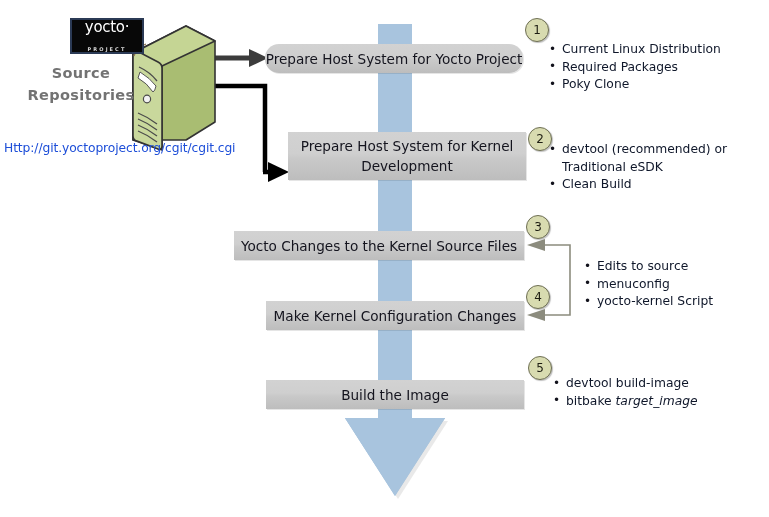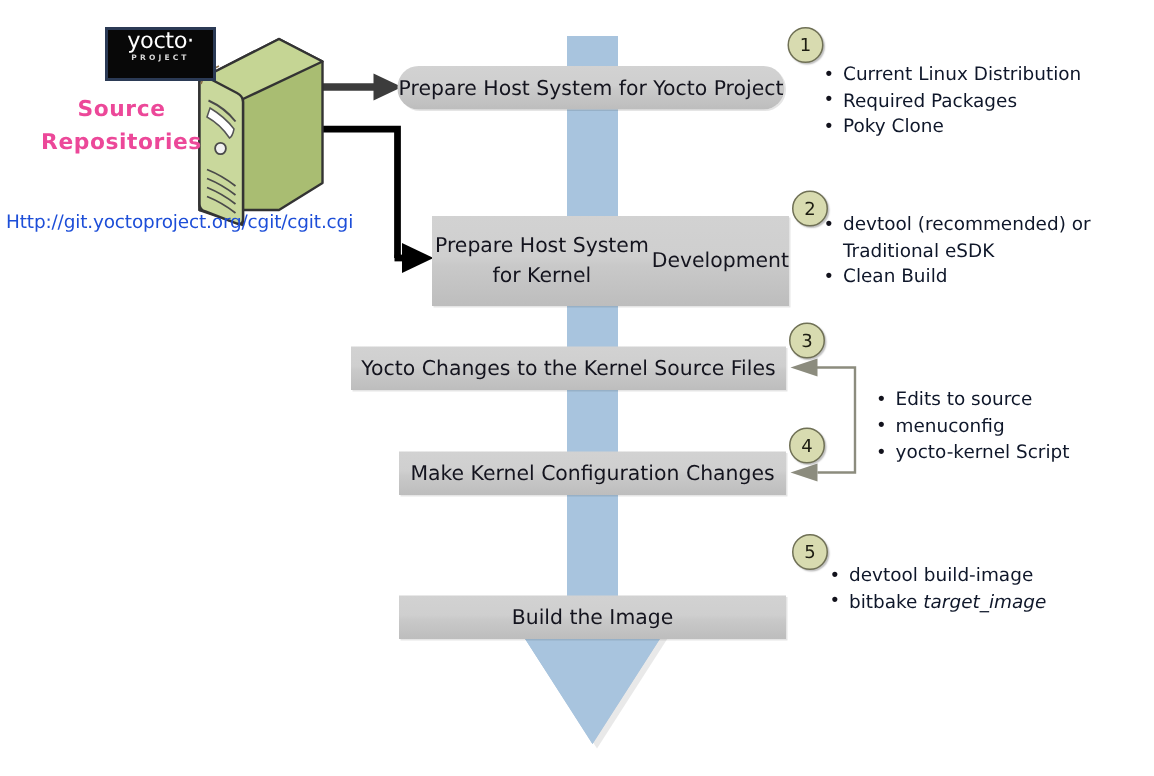--- a/index.html
+++ b/index.html
@@ -26,21 +26,21 @@
   
   .yocto-logo {
     left: 70px; top: 18px;
     width: 74px; height: 36px;
     background: #080808;
     border: 2px solid #2b3a55;
     box-sizing: border-box;
     display: flex;
     flex-direction: column;
     align-items: center;
-    justify-content: flex-start;
+    justify-content: space-between;
     line-height: 1;
   }
   .yocto-word {
     color: #ffffff;
     font-size: 15px;
     letter-spacing: -0.3px;
     font-weight: 400;
     font-family: "DejaVu Sans", sans-serif;
   }
   .yocto-sub {
@@ -53,21 +53,21 @@
 
   
   .src-label {
     left: 22px; top: 62px;
     width: 118px;
     text-align: center;
     font-weight: 700;
     font-size: 14.5px;
     line-height: 22px;
     letter-spacing: 0.4px;
-    color: #ec4899;
+    color: #737373;
   }
   .src-url {
     left: 4px; top: 141px;
     font-size: 12.3px;
     color: #1d4ed8;
     letter-spacing: -0.1px;
     white-space: nowrap;
   }
 
   
@@ -192,21 +192,21 @@
   </div>
   <div class="abs step-circle" style="left:525px; top:18px;">
     <span>1</span>
   </div>
   <div class="abs bullets" style="left:549px; top:41px;">
     <div class="bl">Current Linux Distribution</div>
     <div class="bl">Required Packages</div>
     <div class="bl">Poky Clone</div>
   </div>
 
-  <div class="abs pbox" style="left:288px; top:144px; width:238px; height:60px; flex-direction:row;">
+  <div class="abs pbox" style="left:288px; top:132px; width:238px; height:48px; flex-direction:column;">
     <span>Prepare Host System for Kernel</span>
     <span>Development</span>
   </div>
   <div class="abs step-circle" style="left:528px; top:127px;">
     <span>2</span>
   </div>
   <div class="abs bullets" style="left:549px; top:141px;">
     <div class="bl">devtool (recommended) or</div>
     <div class="cont">Traditional eSDK</div>
     <div class="bl">Clean Build</div>
@@ -225,21 +225,21 @@
   <div class="abs step-circle" style="left:526px; top:285px;">
     <span>4</span>
   </div>
 
   <div class="abs bullets" style="left:584px; top:258px;">
     <div class="bl">Edits to source</div>
     <div class="bl">menuconfig</div>
     <div class="bl">yocto-kernel Script</div>
   </div>
 
-  <div class="abs pbox" style="left:266px; top:380px; width:258px; height:29px;margin-top:17px;">
+  <div class="abs pbox" style="left:266px; top:380px; width:258px; height:29px;">
     <span>Build the Image</span>
   </div>
   <div class="abs step-circle" style="left:528px; top:356px;">
     <span>5</span>
   </div>
   <div class="abs bullets" style="left:553px; top:375px;">
     <div class="bl"><span>devtool build-image</span></div>
     <div class="bl"><span>bitbake </span><span class="ital">target_image</span></div>
   </div>
 

